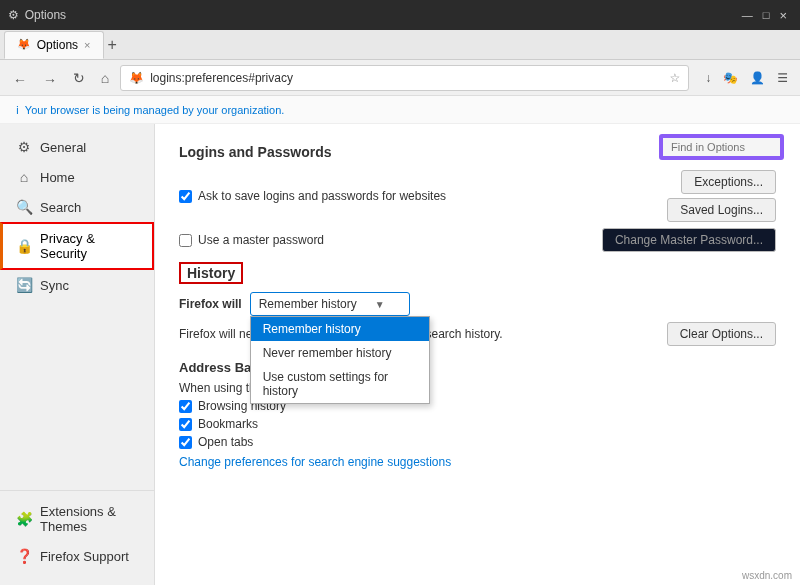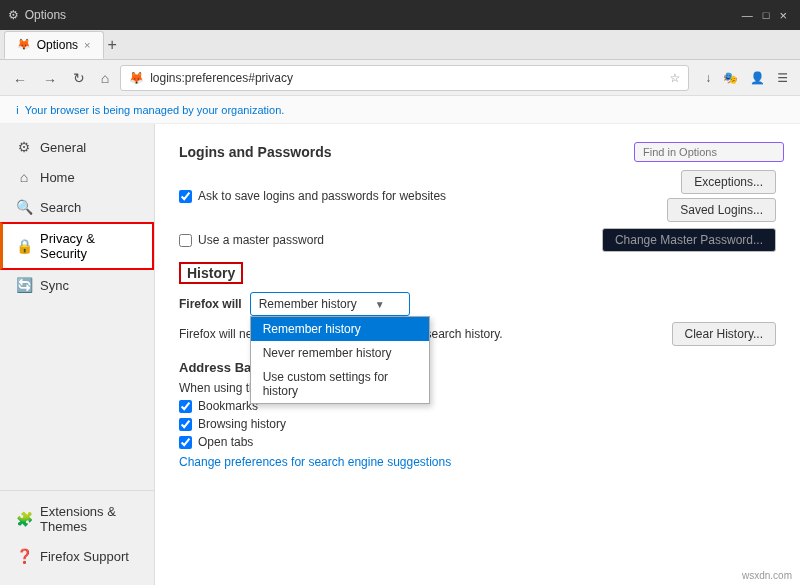--- a/index.html
+++ b/index.html
@@ -114,28 +114,27 @@
 
     
     .content {
       flex: 1;
       padding: 16px 24px;
       overflow-y: auto;
       background: #fff;
       position: relative;
     }
     .find-input {
-      border: 1px solid #8b5cf6;
+      border: 4px solid #8b5cf6;
       border-radius: 3px;
       padding: 3px 8px;
       font-size: 11px;
-      width: 150px;
+      width: 125px;
       color: #999;
       background: #f5f5f5;
-      margin-top: 8px;
     }
 
     
     .section-title {
       font-size: 14px;
       font-weight: 600;
       color: #333;
       margin-bottom: 10px;
       margin-top: 4px;
     }
@@ -362,34 +361,34 @@
           </div>
           <div class="dropdown-menu">
             <div class="dropdown-item selected">Remember history</div>
             <div class="dropdown-item">Never remember history</div>
             <div class="dropdown-item">Use custom settings for history</div>
           </div>
         </div>
       </div>
       <div style="display:flex;align-items:center;justify-content:space-between;margin-top:4px;">
         <span style="font-size:12px;color:#333;">Firefox will never remember history, form, and search history.</span>
-        <button class="btn clear-history-btn">Clear History...</button>
+        <button class="btn clear-history-btn">Clear Options...</button>
       </div>
     </div>
 
     <div class="addr-section">
       <div class="addr-section-title">Address Bar</div>
       <div class="addr-subtitle">When using the address bar, suggest</div>
       <div class="checkbox-row">
         <input type="checkbox" checked="" style="">
-        <span>Bookmarks</span>
+        <span>Browsing history</span>
       </div>
       <div class="checkbox-row">
         <input type="checkbox" checked="" style="">
-        <span>Browsing history</span>
+        <span>Bookmarks</span>
       </div>
       <div class="checkbox-row">
         <input type="checkbox" checked="" style="">
         <span>Open tabs</span>
       </div>
       <a href="#" class="link-text">Change preferences for search engine suggestions</a>
     </div>
 
 
     <div style="position:absolute;bottom:4px;right:8px;font-size:10px;color:#999;">wsxdn.com</div>

